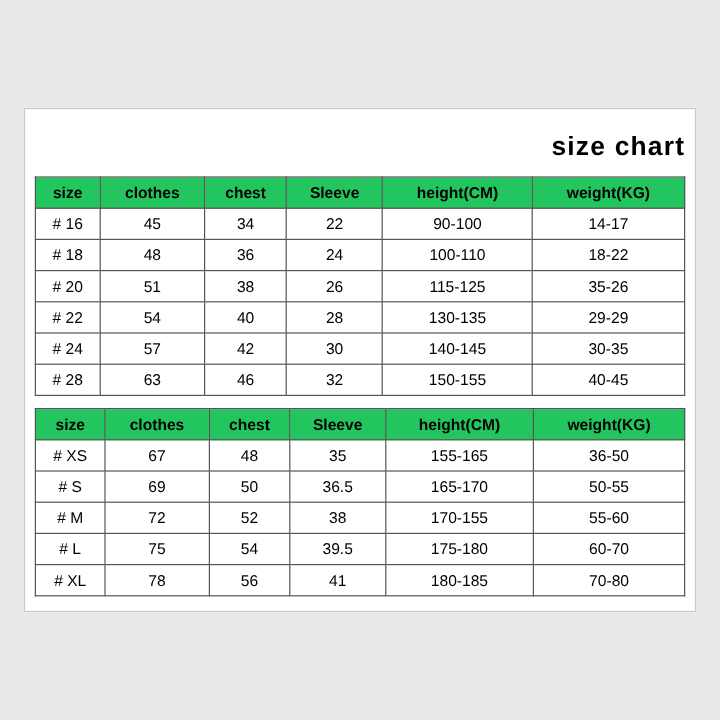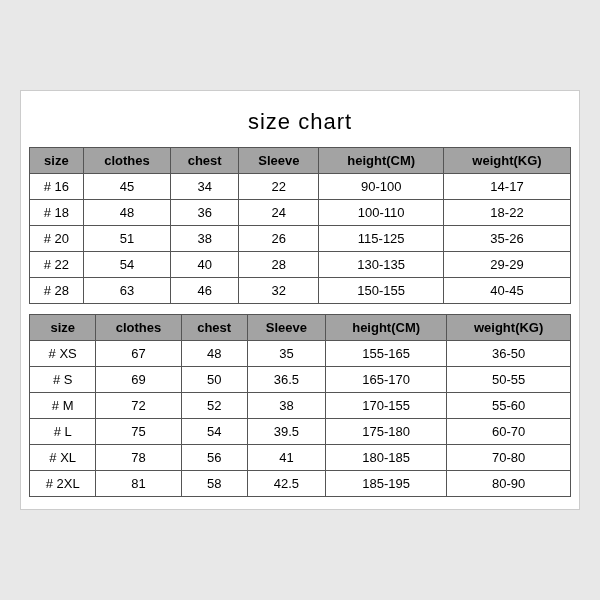--- a/index.html
+++ b/index.html
@@ -12,38 +12,38 @@
       height: 600px;
       font-family: Arial, sans-serif;
     }
     .card {
       background: #fff;
       border: 1px solid #ccc;
       width: 560px;
       padding: 10px 8px 12px 8px;
     }
     .title {
-      text-align: center;
+      text-align: right;
       font-size: 22px;
-      font-weight: normal;
+      font-weight: bold;
       padding: 8px 0 12px 0;
       letter-spacing: 1px;
     }
     table {
       width: 100%;
       border-collapse: collapse;
       font-size: 13px;
     }
     th, td {
       border: 1px solid #555;
       text-align: center;
       padding: 5px 3px;
     }
     thead th {
-      background: #a3a3a3;
+      background: #22c55e;
       font-weight: bold;
     }
     tbody tr td {
       background: #fff;
     }
     .table-gap {
       height: 10px;
     }
   </style>
 </head>
@@ -88,20 +88,28 @@
           <td>115-125</td>
           <td>35-26</td>
         </tr>
         <tr>
           <td># 22</td>
           <td>54</td>
           <td>40</td>
           <td>28</td>
           <td>130-135</td>
           <td>29-29</td>
+        </tr>
+        <tr>
+          <td># 24</td>
+          <td>57</td>
+          <td>42</td>
+          <td>30</td>
+          <td>140-145</td>
+          <td>30-35</td>
         </tr>
         <tr>
           <td># 28</td>
           <td>63</td>
           <td>46</td>
           <td>32</td>
           <td>150-155</td>
           <td>40-45</td>
         </tr>
       </tbody>
@@ -154,23 +162,15 @@
           <td>60-70</td>
         </tr>
         <tr>
           <td># XL</td>
           <td>78</td>
           <td>56</td>
           <td>41</td>
           <td>180-185</td>
           <td>70-80</td>
         </tr>
-        <tr>
-          <td># 2XL</td>
-          <td>81</td>
-          <td>58</td>
-          <td>42.5</td>
-          <td>185-195</td>
-          <td>80-90</td>
-        </tr>
       </tbody>
   </table>
 </div>
 
 </body></html>

